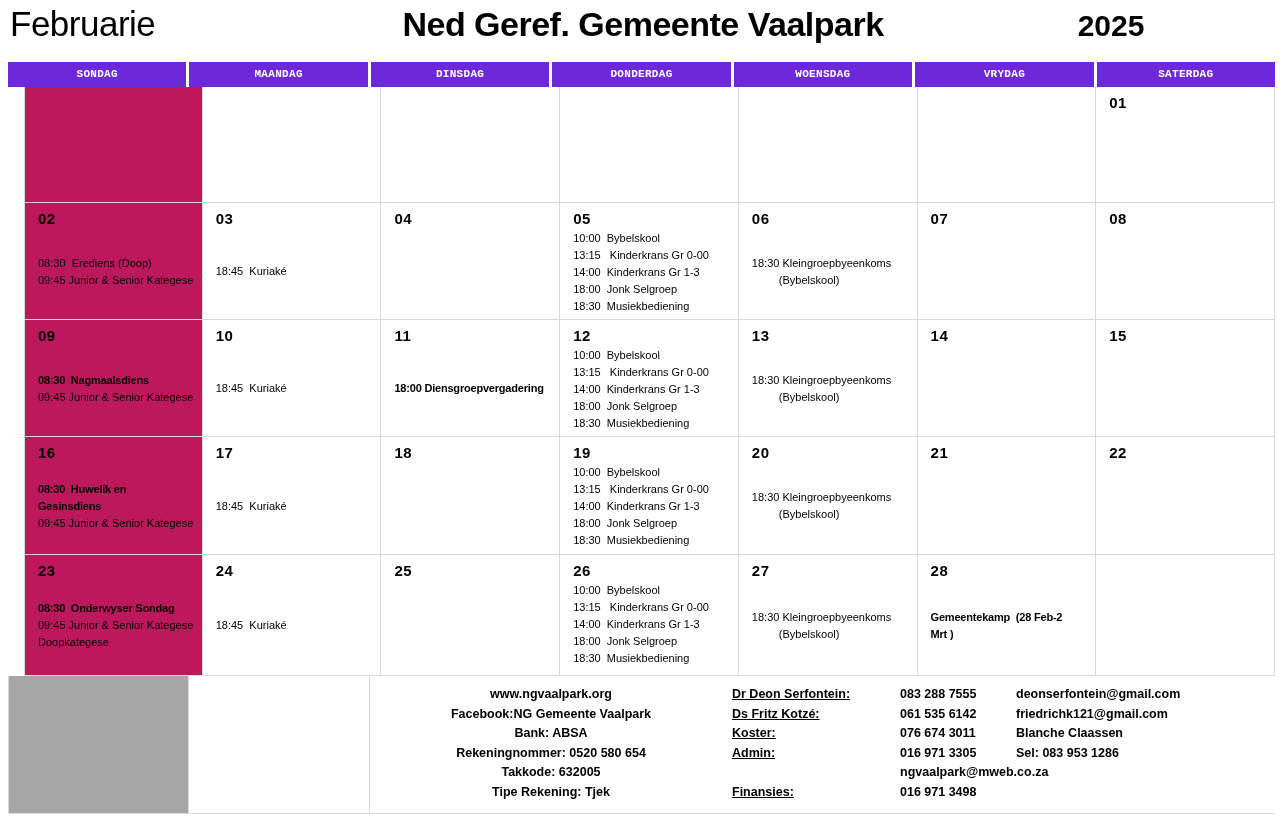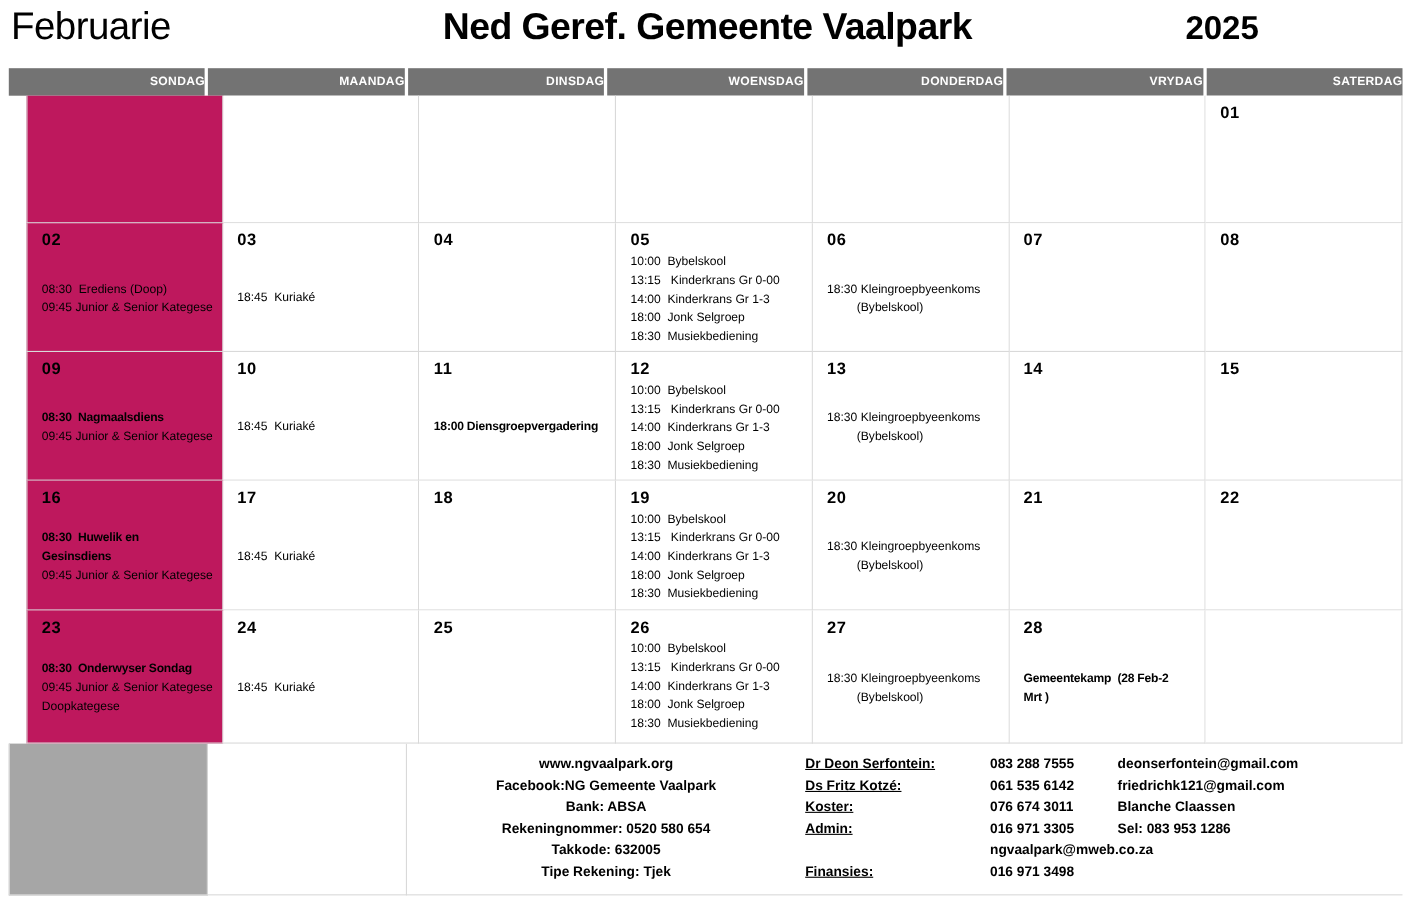--- a/index.html
+++ b/index.html
@@ -11,22 +11,22 @@
   
   .title-row { display:flex; align-items:baseline; padding:4px 12px 0 10px; height:60px; }
   .title-row .month  { width:330px; font-size:35px; font-weight:normal; letter-spacing:-0.5px; }
   .title-row .church { flex:1; text-align:center; font-size:34px; font-weight:bold; letter-spacing:-0.5px; }
   .title-row .year   { width:330px; text-align:center; font-size:30px; font-weight:bold; }
 
   
   .calendar { margin:2px 13px 0 8px; width:1267px; }
 
   .weekday-row { display:grid; grid-template-columns:repeat(7,1fr); gap:3px; }
-  .weekday { background:#737373; color:#fff; font-weight:bold; font-size:11px;
-    text-align:right; padding:6px 0 7px; letter-spacing:0.3px; }
+  .weekday { background:#6d28d9; color:#fff; font-weight:bold; font-size:11px;
+    text-align:center; padding:6px 0 7px; letter-spacing:0.3px;font-family:Liberation Mono, monospace; }
 
   .week { display:grid; grid-template-columns:repeat(7,1fr);padding-left:16px; }
   .week.h1 { height:116px; } .week.h2 { height:117px; } .week.h3 { height:117px; }
   .week.h4 { height:118px; } .week.h5 { height:121px; }
 
   .cell { position:relative; background:#fff; border-right:1px solid #d9d9d9;
     border-bottom:1px solid #d9d9d9; padding:7px 3px 4px 13px;
     display:flex; flex-direction:column; overflow:hidden; }
   .cell:first-child { border-left:1px solid #d9d9d9; }
   .cell.sunday { background:#be185d; }
@@ -63,22 +63,22 @@
     <div class="month">Februarie</div>
     <div class="church">Ned Geref. Gemeente Vaalpark</div>
     <div class="year">2025</div>
   </div>
 
   <div class="calendar">
     <div class="weekday-row">
         <div class="weekday">SONDAG</div>
         <div class="weekday">MAANDAG</div>
         <div class="weekday">DINSDAG</div>
+        <div class="weekday">DONDERDAG</div>
         <div class="weekday">WOENSDAG</div>
-        <div class="weekday">DONDERDAG</div>
         <div class="weekday">VRYDAG</div>
         <div class="weekday">SATERDAG</div>
       </div>
     <div>
         <div class="week h1">
           <div class="cell sunday"></div>
           <div class="cell"></div>
           <div class="cell"></div>
           <div class="cell"></div>
           <div class="cell"></div>

